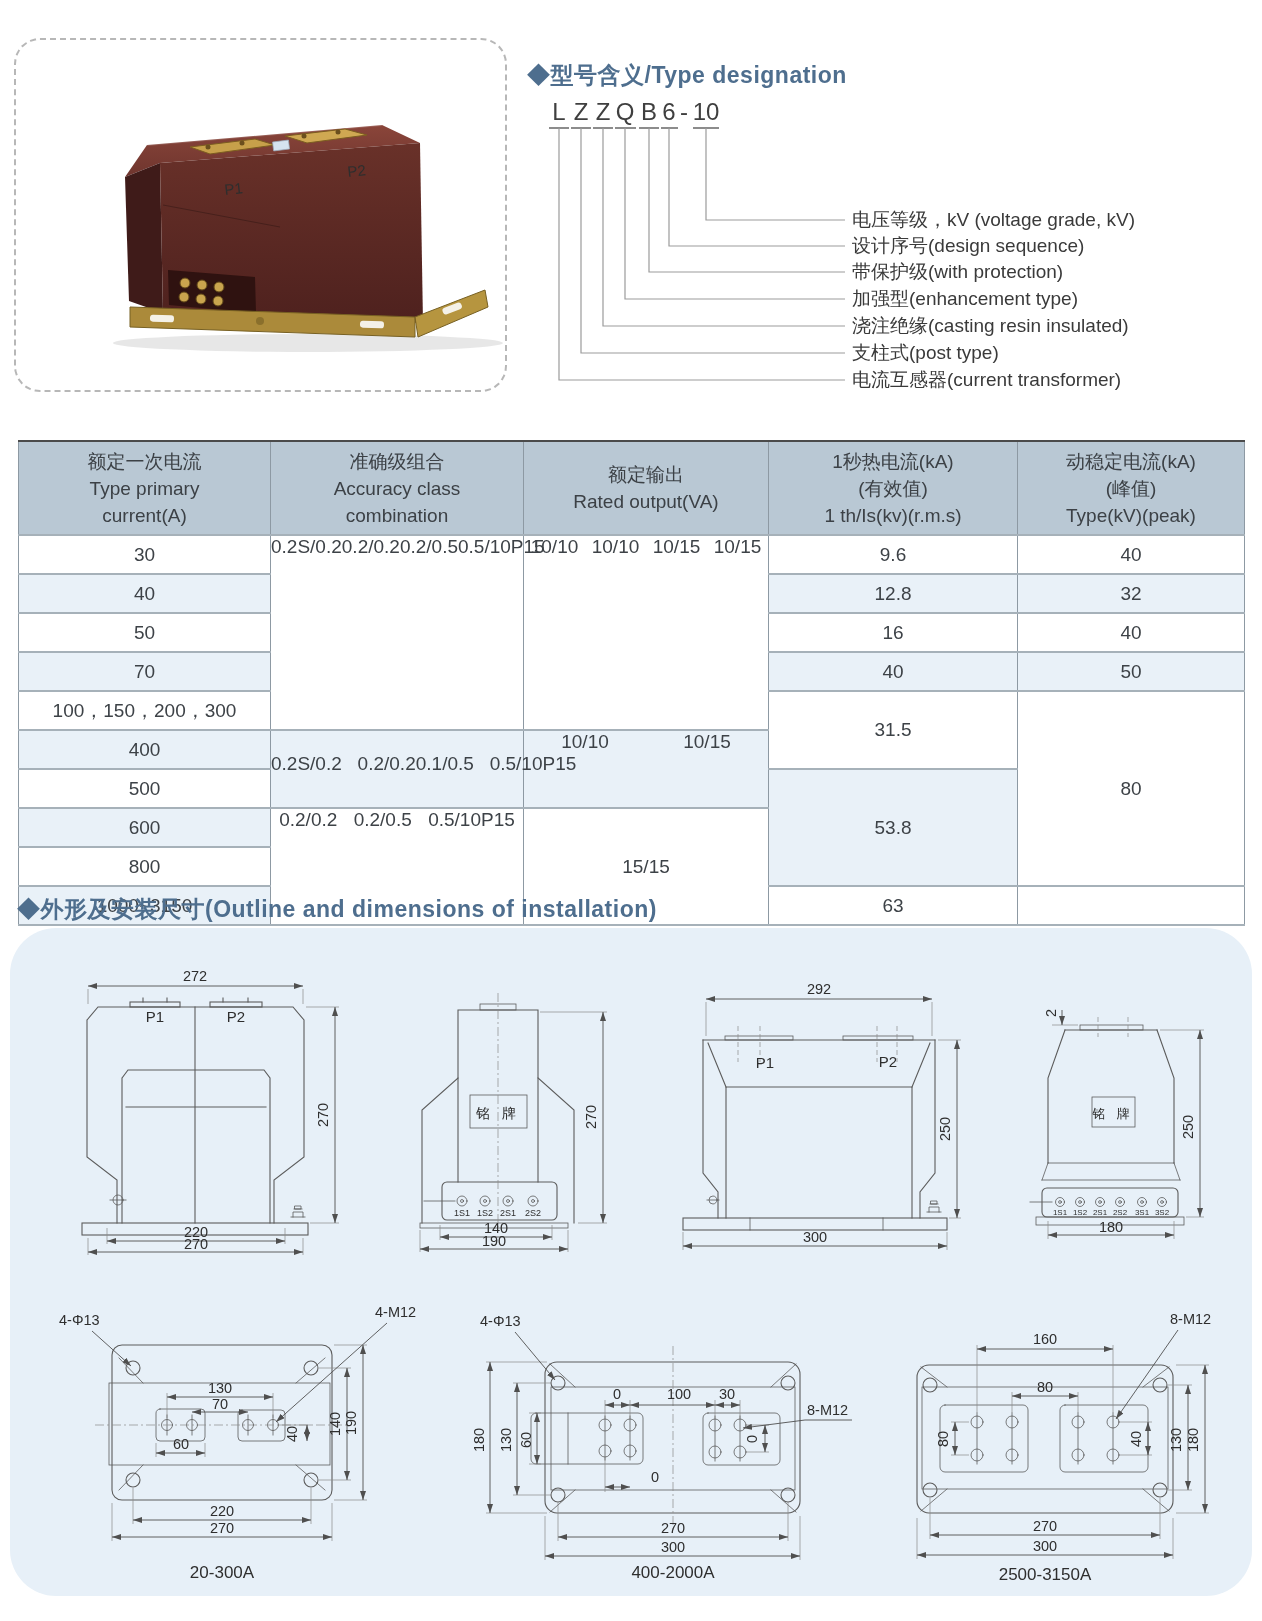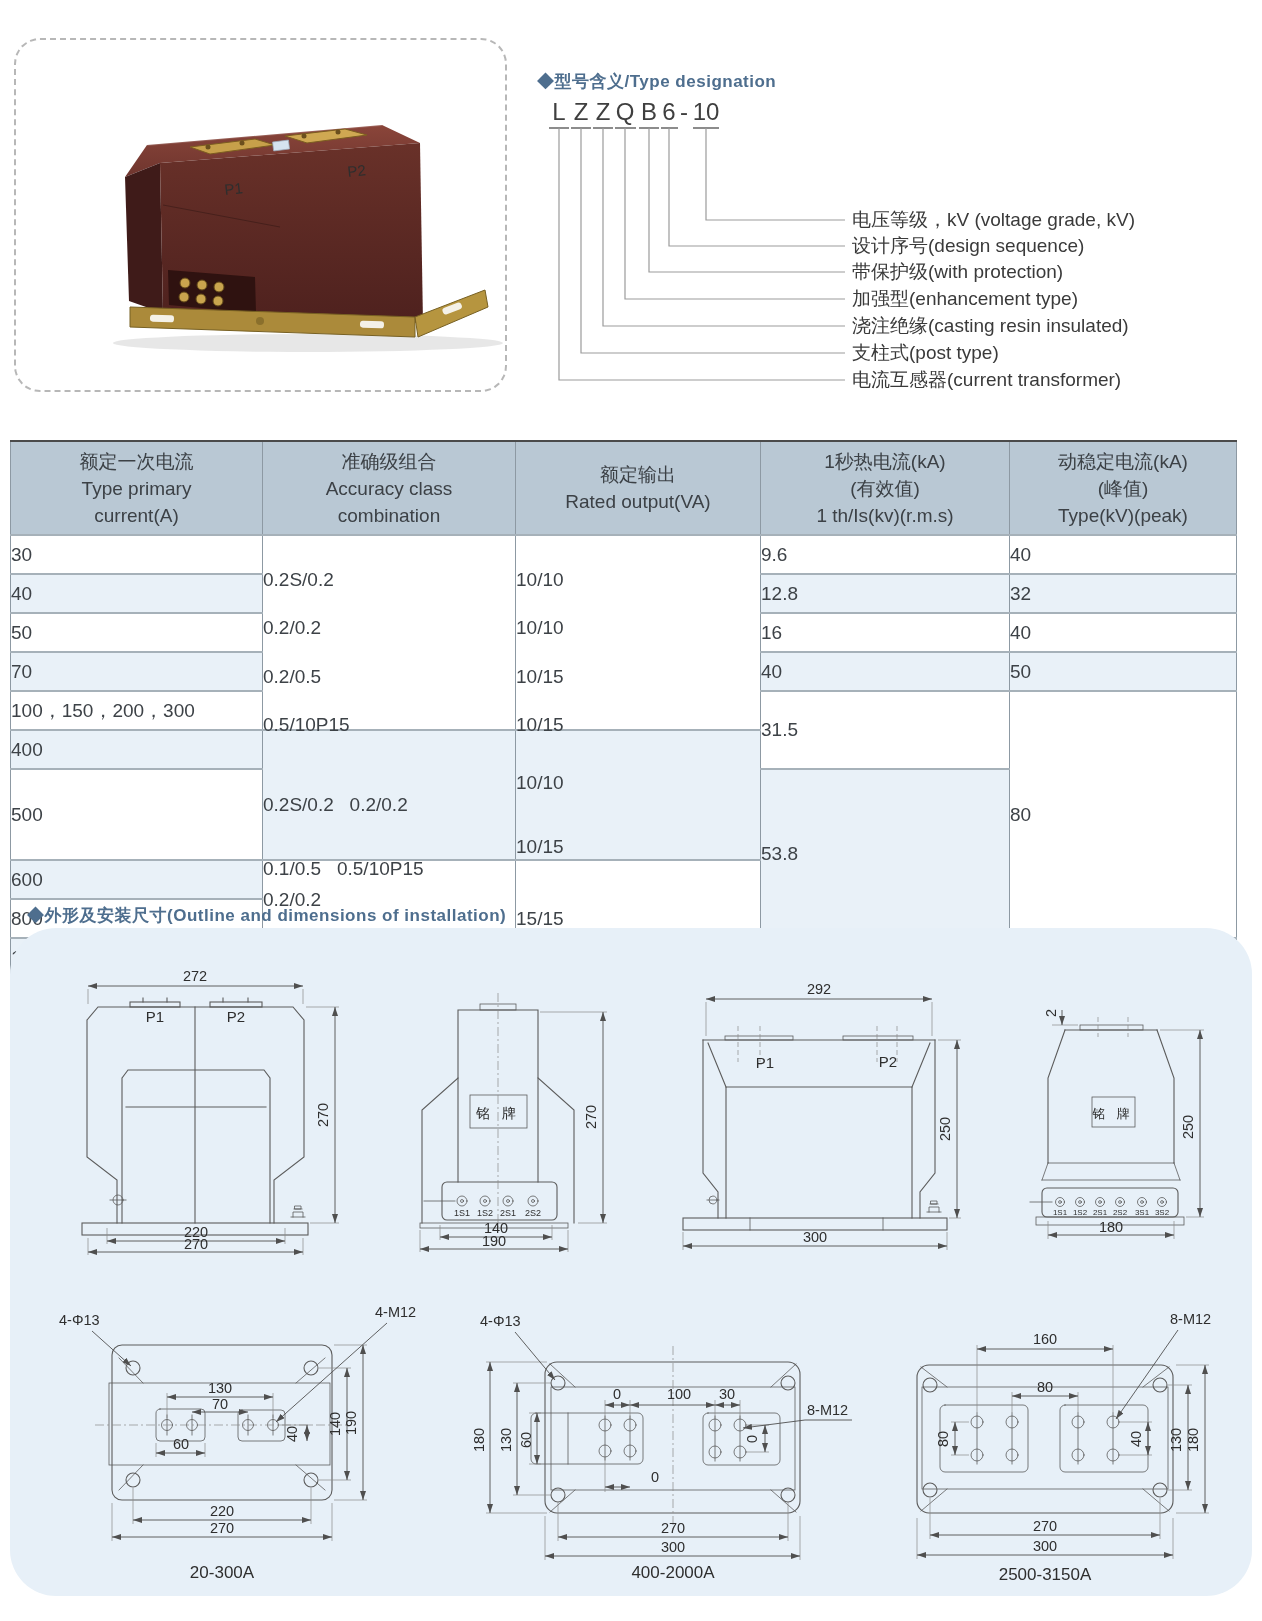--- a/index.html
+++ b/index.html
@@ -1,32 +1,32 @@
 <!DOCTYPE html>
 <html><head>
 <meta charset="utf-8">
 <style>
   html,body{margin:0;padding:0;background:#fff;}
   #page{position:relative;width:1262px;height:1621px;background:#fff;overflow:hidden;
         font-family:"Liberation Sans",sans-serif;}
-  .sec{position:absolute;margin:13px;font-size:17px;font-weight:bold;color:#4e6e8e;letter-spacing:.5px;}
+  .sec{position:absolute;margin:3px;font-size:23px;font-weight:bold;color:#4e6e8e;letter-spacing:.5px;}
   
   .photo-frame{position:absolute;left:14px;top:38px;width:489px;height:350px;
                border:2px dashed #b7b7b7;border-radius:26px;background:#fff;}
   
-  table.tech{position:absolute;left:10px;top:440px;width:1226px;border-collapse:collapse;
-             table-layout:fixed;color:#3d4247;font-size:19px;}
+  table.tech{position:absolute;left:18px;top:440px;width:1226px;border-collapse:collapse;
+             table-layout:fixed;text-align:center;color:#3d4247;font-size:19px;}
   table.tech th,table.tech td{border-left:1px solid #8d99a3;border-right:1px solid #8d99a3;
              border-top:2px solid #a6b1b9;border-bottom:2px solid #a6b1b9;padding:0;}
   table.tech thead th{background:#b9c8d4;font-weight:400;height:92px;vertical-align:middle;
              font-size:19px;line-height:27px;color:#3c4146;}
   table.tech thead th{border-top:2px solid #4b4b4b;}
   table.tech td{height:37px;vertical-align:middle;}
   .w{background:#ffffff}.b{background:#e9f1f8}
-  .stack{display:flex;flex-direction:column;justify-content:space-around;height:100%;margin-top:40px;}
+  .stack{display:flex;flex-direction:row;justify-content:space-around;height:100%;}
   .pre{white-space:pre;}
   
   .panel{position:absolute;left:10px;top:928px;width:1242px;height:668px;background:#e7f0f8;
          border-radius:46px;}
   svg.draw{position:absolute;overflow:visible;}
   .geo{fill:none;stroke:#5c5c5c;stroke-width:1.1;stroke-linecap:square;}
   .geo2{fill:none;stroke:#5c5c5c;stroke-width:.8;}
   .diml{stroke:#4f4f4f;stroke-width:.9;fill:none;}
   .extl{stroke:#8a8a8a;stroke-width:.7;fill:none;}
   .cline{stroke:#8a8a8a;stroke-width:.7;stroke-dasharray:9 3 2 3;fill:none;}

